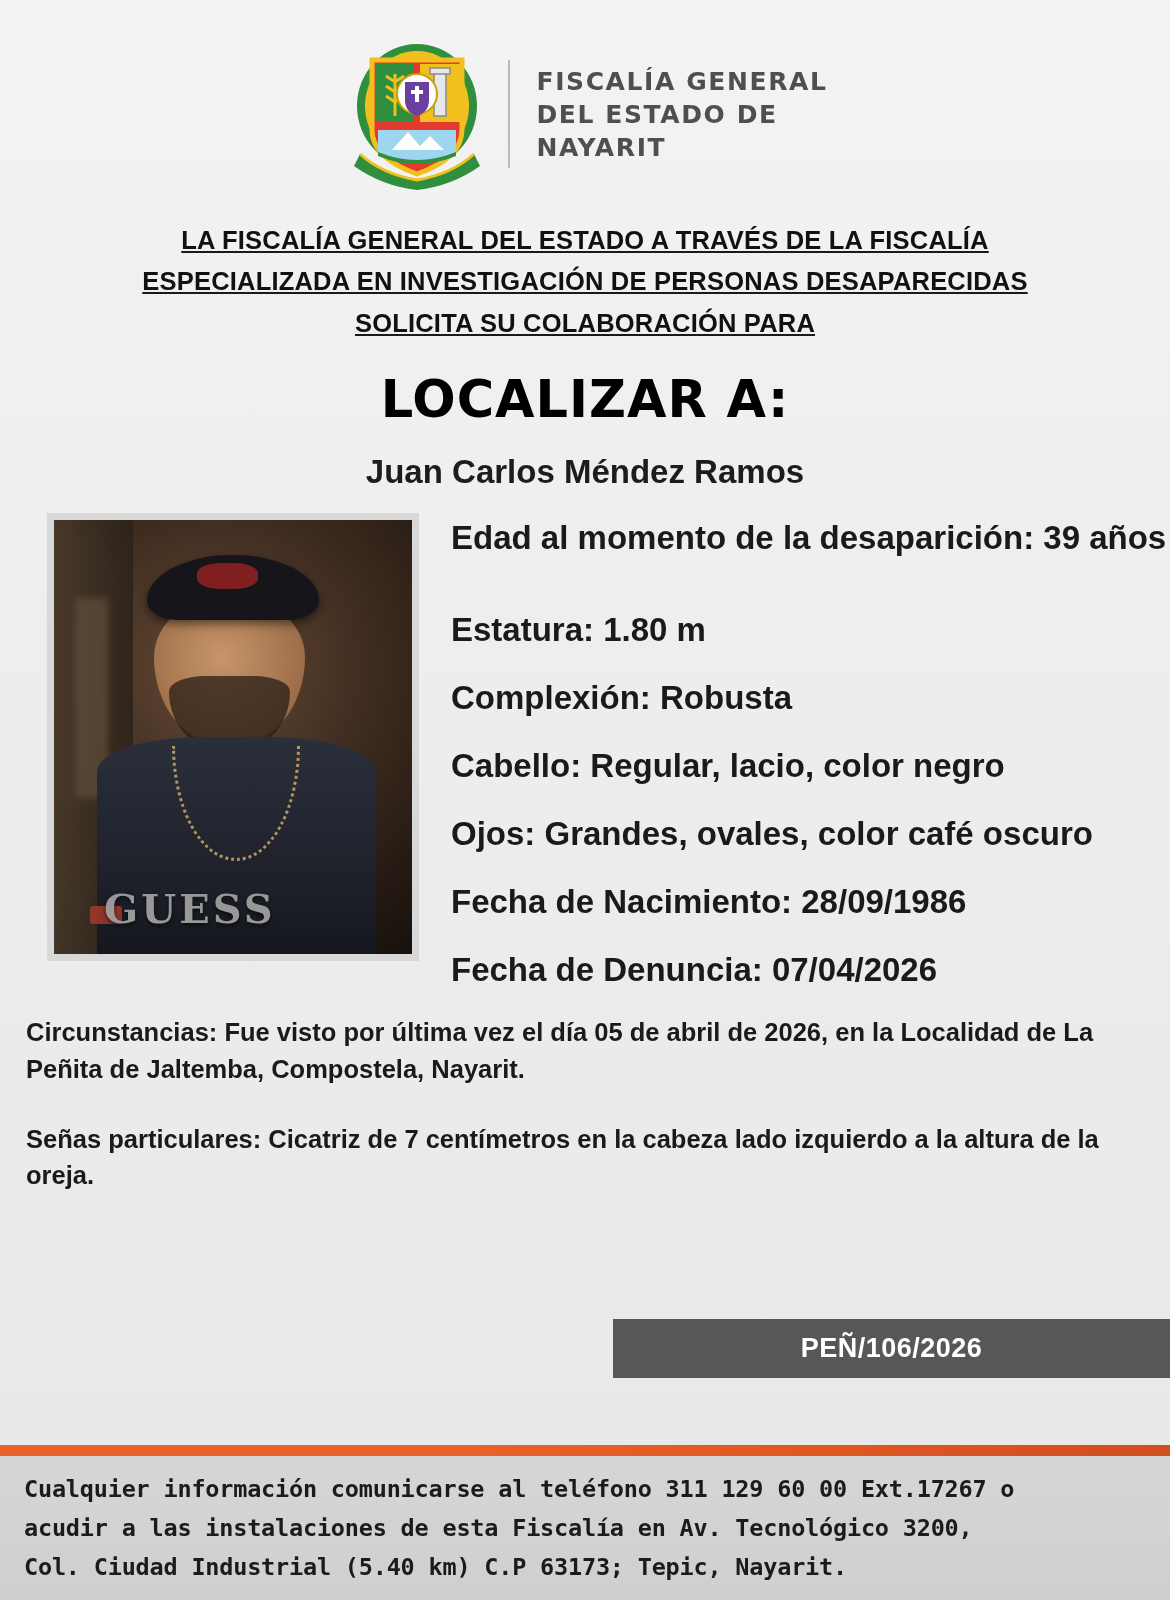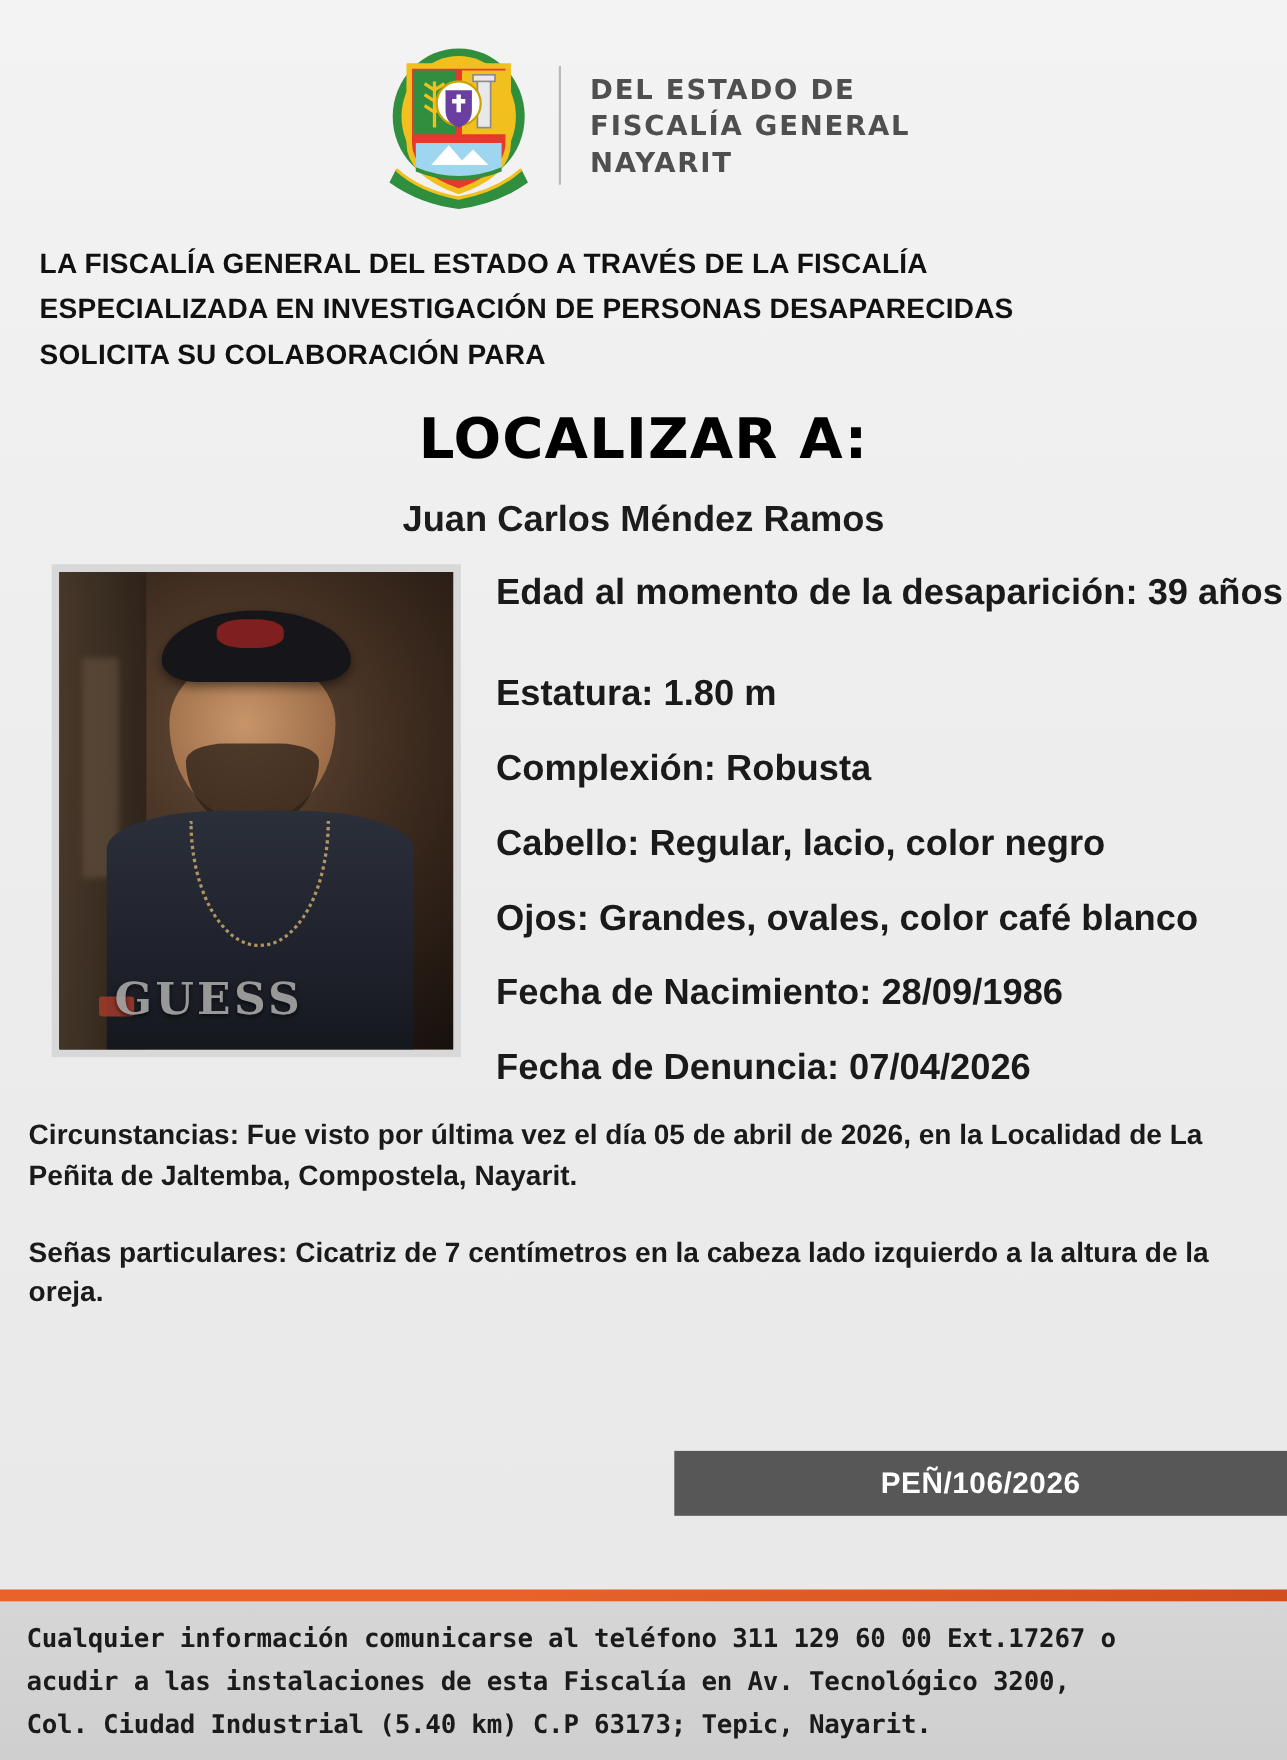--- a/index.html
+++ b/index.html
@@ -49,23 +49,24 @@
     font-weight: bold;
     letter-spacing: 1.6px;
     line-height: 1.32;
     color: #4f4f4f;
     text-transform: uppercase;
     font-family: "DejaVu Sans", sans-serif;
   }
 
   
   .intro {
-    text-align: left;
+    text-align: center;
     margin-top: 26px;
     padding: 0 36px;
+    text-decoration: underline;
   }
   .intro div {
     font-size: 25.5px;
     font-weight: bold;
     letter-spacing: 0.2px;
     line-height: 1.62;
     color: #111;
   }
 
   .localizar {
@@ -303,22 +304,22 @@
         <path d="M36 96 H114 V118 Q75 136 36 118 Z" fill="#9fd6ef"></path>
         <path d="M50 116 l16 -18 l12 14 l10 -10 l14 14 z" fill="#ffffff"></path>
         <path d="M36 118 Q75 134 114 118 L114 122 Q75 138 36 122 Z" fill="#2f8f3e"></path>
 
         <path d="M18 120 Q40 140 75 146 Q110 140 132 120 L138 132 Q110 152 75 156 Q40 152 12 132 Z" fill="#2f8f3e"></path>
         <path d="M18 120 Q40 140 75 146 Q110 140 132 120" fill="none" stroke="#f2c01e" stroke-width="3"></path>
       </svg>
     </div>
     <div class="divider-v"></div>
     <div class="brand">
+      <div>FISCALÍA GENERAL</div>
       <div>DEL ESTADO DE</div>
-      <div>FISCALÍA GENERAL</div>
       <div>NAYARIT</div>
     </div>
   </div>
 
   <div class="intro">
     <div>LA FISCALÍA GENERAL DEL ESTADO A TRAVÉS DE LA FISCALÍA</div>
     <div>ESPECIALIZADA EN INVESTIGACIÓN DE PERSONAS DESAPARECIDAS</div>
     <div>SOLICITA SU COLABORACIÓN PARA</div>
   </div>
 
@@ -341,21 +342,21 @@
         <div class="redspot"></div>
         <div class="brandtext">GUESS</div>
       </div>
     </div>
 
     <div class="details">
       <div class="line first">Edad al momento de la desaparición: 39 años</div>
       <div class="line">Estatura: 1.80 m</div>
       <div class="line">Complexión: Robusta</div>
       <div class="line">Cabello: Regular, lacio, color negro</div>
-      <div class="line">Ojos: Grandes, ovales, color café blanco</div>
+      <div class="line">Ojos: Grandes, ovales, color café oscuro</div>
       <div class="line">Fecha de Nacimiento: 28/09/1986</div>
       <div class="line last">Fecha de Denuncia: 07/04/2026</div>
     </div>
   </div>
 
   <div class="paras">
     <div class="para gap">Circunstancias: Fue visto por última vez el día 05 de abril de 2026, en la Localidad de La Peñita de Jaltemba, Compostela, Nayarit.</div>
     <div class="para gap">Señas particulares: Cicatriz de 7 centímetros en la cabeza lado izquierdo a la altura de la oreja.</div>
   </div>
 

